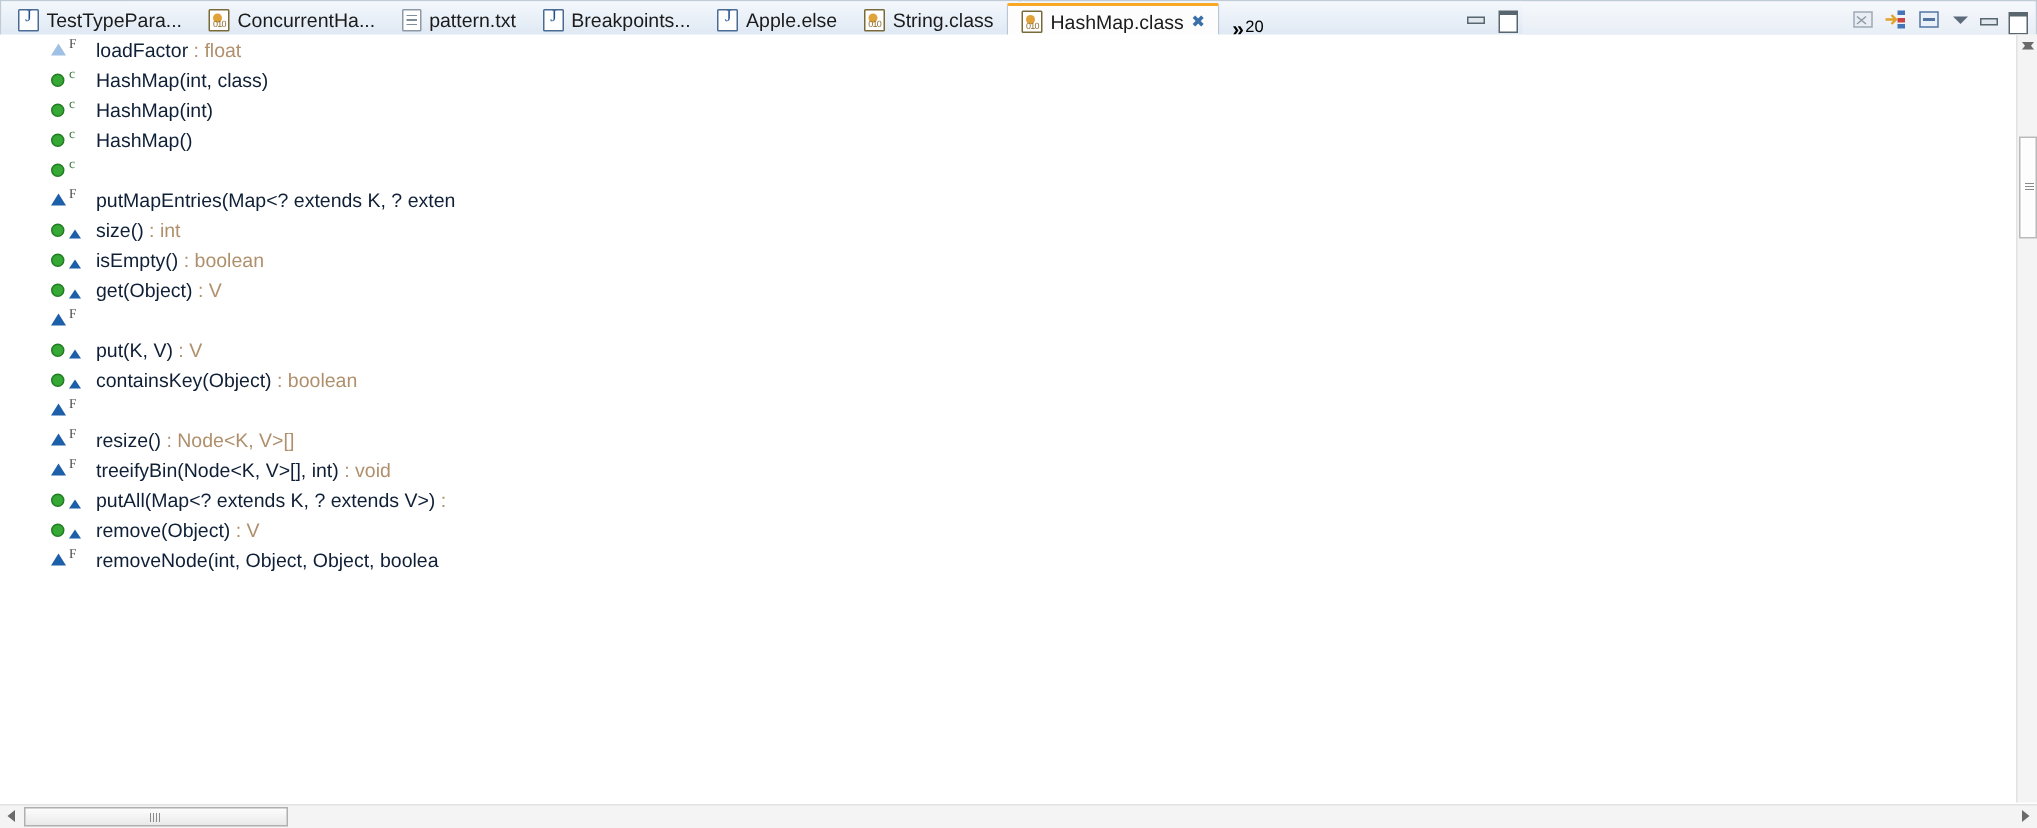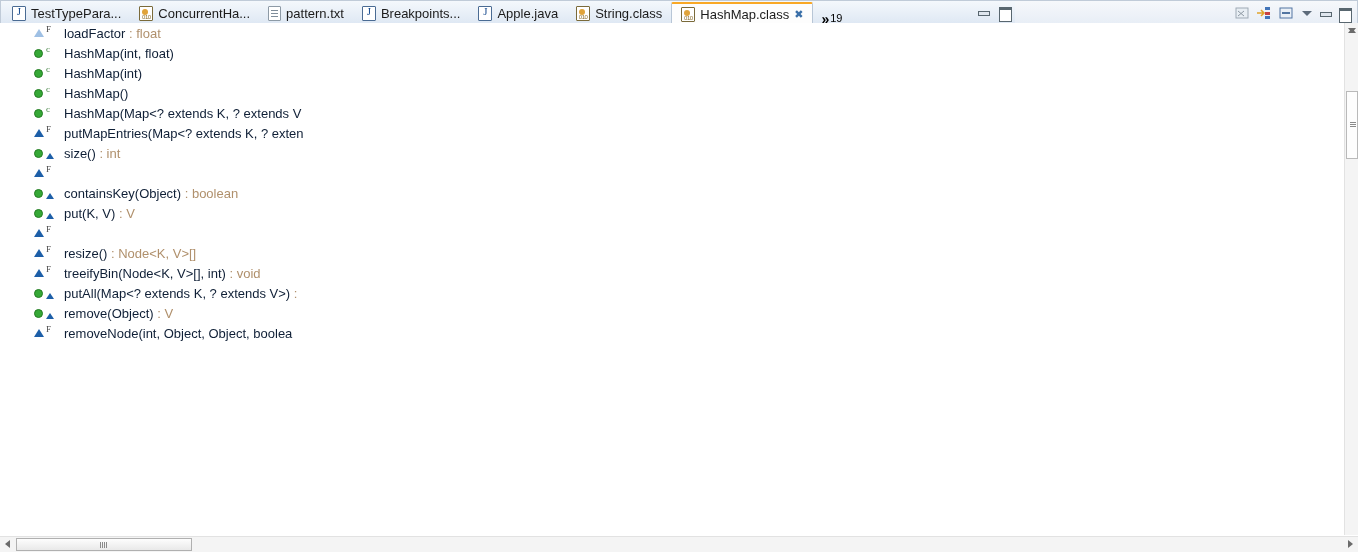--- a/index.html
+++ b/index.html
@@ -417,34 +417,34 @@
       <div class="etab">
         <div class="ic-txt"></div>
         <span>pattern.txt</span>
       </div>
       <div class="etab">
         <div class="ic-jfile"></div>
         <span>Breakpoints...</span>
       </div>
       <div class="etab">
         <div class="ic-jfile"></div>
-        <span>Apple.java</span>
+        <span>Apple.else</span>
       </div>
       <div class="etab">
         <div class="ic-class"></div>
         <span>String.class</span>
       </div>
       <div class="etab active">
         <div class="ic-class"></div>
         <span>HashMap.class</span>
         <span class="closex" style="font-size:11px;color:#3a6fa8;">✖</span>
       </div>
       <div class="etab-more">
         <span class="chevs">»</span>
-        <span class="cnt">19</span>
+        <span class="cnt">20</span>
       </div>
       <div class="ctrls">
         <div class="minb"></div>
         <div class="maxb"></div>
       </div>
     </div>
 
     <div class="ecode">
       <div class="eleft-ruler">
         <div class="dbg-arrow" style="top:307px;"></div>
@@ -592,76 +592,89 @@
               <div class="vis-priv-hollow"></div>
               <div class="mk-F">F</div>
             </div>
             <span class="olbl">loadFactor<span class="ret"> : float</span></span>
           </div>
           <div class="orow">
             <div class="oicons">
               <div class="vis-pub"></div>
               <div class="mk-C">c</div>
             </div>
-            <span class="olbl">HashMap(int, float)</span>
+            <span class="olbl">HashMap(int, class)</span>
           </div>
           <div class="orow">
             <div class="oicons">
               <div class="vis-pub"></div>
               <div class="mk-C">c</div>
             </div>
             <span class="olbl">HashMap(int)</span>
           </div>
           <div class="orow">
             <div class="oicons">
               <div class="vis-pub"></div>
               <div class="mk-C">c</div>
             </div>
             <span class="olbl">HashMap()</span>
           </div>
           <div class="orow">
             <div class="oicons">
               <div class="vis-pub"></div>
               <div class="mk-C">c</div>
             </div>
-            <span class="olbl">HashMap(Map&lt;? extends K, ? extends V</span>
           </div>
           <div class="orow">
             <div class="oicons">
               <div class="vis-priv"></div>
               <div class="mk-F">F</div>
             </div>
             <span class="olbl">putMapEntries(Map&lt;? extends K, ? exten</span>
           </div>
           <div class="orow">
             <div class="oicons">
               <div class="vis-pub"></div>
               <div class="mk-tri"></div>
             </div>
             <span class="olbl">size()<span class="ret"> : int</span></span>
           </div>
           <div class="orow">
             <div class="oicons">
+              <div class="vis-pub"></div>
+              <div class="mk-tri"></div>
+            </div>
+            <span class="olbl">isEmpty()<span class="ret"> : boolean</span></span>
+          </div>
+          <div class="orow">
+            <div class="oicons">
+              <div class="vis-pub"></div>
+              <div class="mk-tri"></div>
+            </div>
+            <span class="olbl">get(Object)<span class="ret"> : V</span></span>
+          </div>
+          <div class="orow">
+            <div class="oicons">
               <div class="vis-priv"></div>
               <div class="mk-F">F</div>
             </div>
           </div>
           <div class="orow">
             <div class="oicons">
               <div class="vis-pub"></div>
               <div class="mk-tri"></div>
             </div>
+            <span class="olbl">put(K, V)<span class="ret"> : V</span></span>
+          </div>
+          <div class="orow">
+            <div class="oicons">
+              <div class="vis-pub"></div>
+              <div class="mk-tri"></div>
+            </div>
             <span class="olbl">containsKey(Object)<span class="ret"> : boolean</span></span>
-          </div>
-          <div class="orow">
-            <div class="oicons">
-              <div class="vis-pub"></div>
-              <div class="mk-tri"></div>
-            </div>
-            <span class="olbl">put(K, V)<span class="ret"> : V</span></span>
           </div>
           <div class="orow sel">
             <div class="oicons">
               <div class="vis-priv"></div>
               <div class="mk-F">F</div>
             </div>
           </div>
           <div class="orow">
             <div class="oicons">
               <div class="vis-priv"></div>

